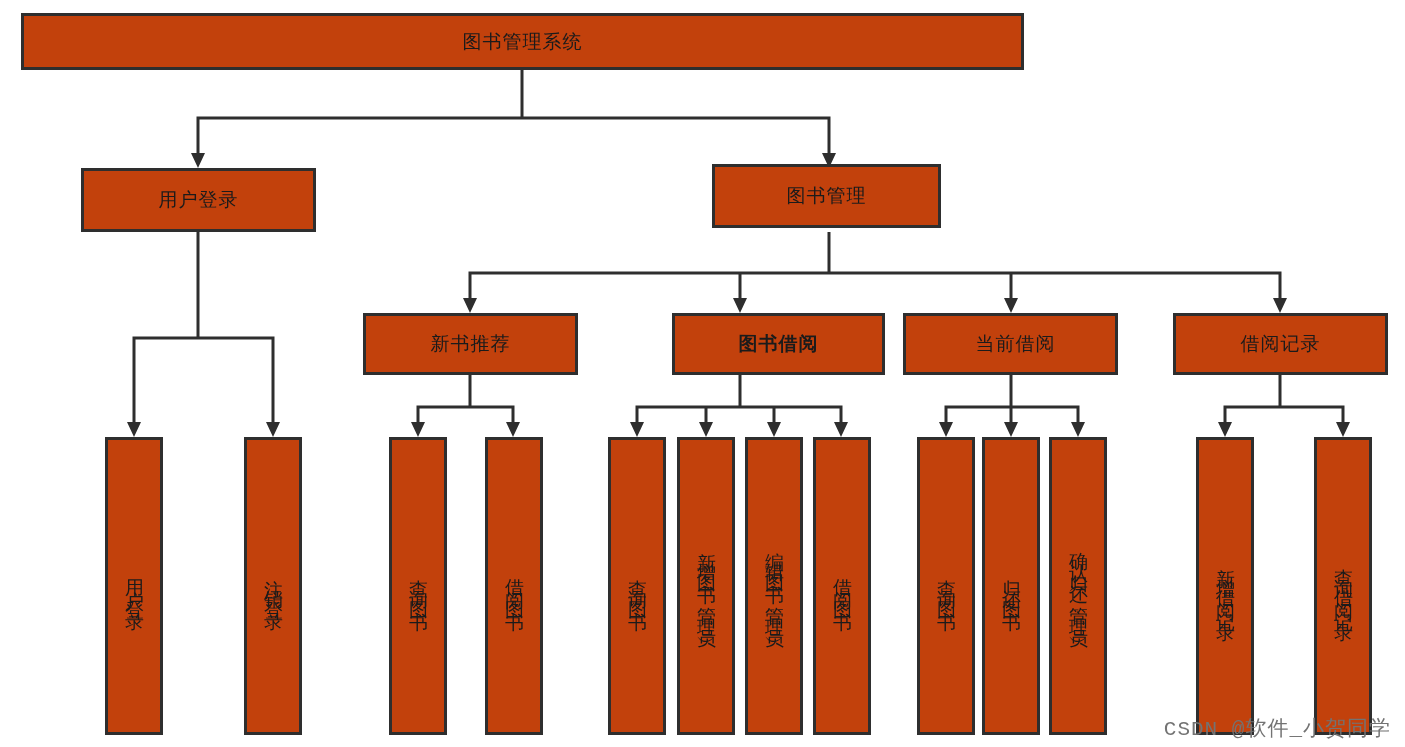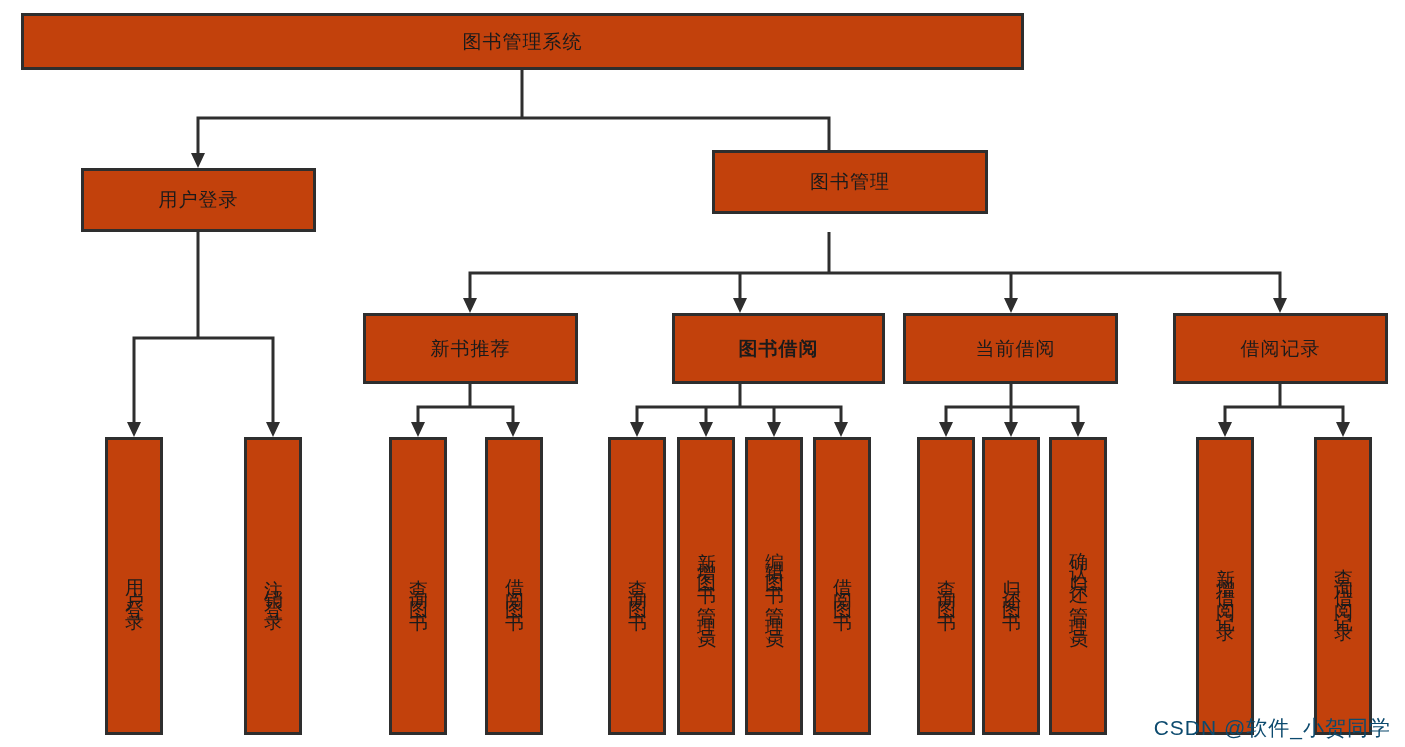--- a/index.html
+++ b/index.html
@@ -32,23 +32,23 @@
     color: #1b1b1b;
     font-size: 19px;
     letter-spacing: 1px;
     z-index: 2;
     text-align: center;
   }
   
   .box.root   { left: 21px;   top: 13px;  width: 1003px; height: 57px; }
   
   .box.l2a    { left: 81px;   top: 168px; width: 235px;  height: 64px; }
-  .box.l2b    { left: 712px;  top: 150px; width: 276px;  height: 64px; }
+  .box.l2b    { left: 712px;  top: 164px; width: 229px;  height: 64px; }
   
-  .box.l3     { top: 313px; height: 71px; }
+  .box.l3     { top: 313px; height: 62px; }
   .box.l3a    { left: 363px;  width: 215px; }
   .box.l3b    { left: 672px;  width: 213px; font-weight: bold; }
   .box.l3c    { left: 903px;  width: 215px; padding-left: 10px; }
   .box.l3d    { left: 1173px; width: 215px; }
   
   .box.leaf   { top: 437px; height: 298px; width: 58px; }
   .vtext {
     writing-mode: vertical-rl;
     text-orientation: mixed;
     letter-spacing: 11px;
@@ -66,23 +66,24 @@
   .leaf.pD1 { left: 917px; }
   .leaf.pD2 { left: 982px; }
   .leaf.pD3 { left: 1049px; }
   .leaf.pE1 { left: 1196px; }
   .leaf.pE2 { left: 1314px; }
   .watermark {
     position: absolute;
     right: 14px;
     bottom: 5px;
     font-size: 21px;
-    color: #0c4a6e;
+    color: #737373;
     letter-spacing: 1px;
     z-index: 5;
+    font-family: Liberation Mono, monospace;
   }
 </style>
 </head>
 <body>
 
 <div class="canvas">
 
   <svg class="connectors" width="1405" height="747" viewBox="0 0 1405 747" aria-hidden="true">
 
     <path fill="none" stroke="#2e2e2e" stroke-width="3" d="M522 70 V118 M198 160 V118 H829 V160

